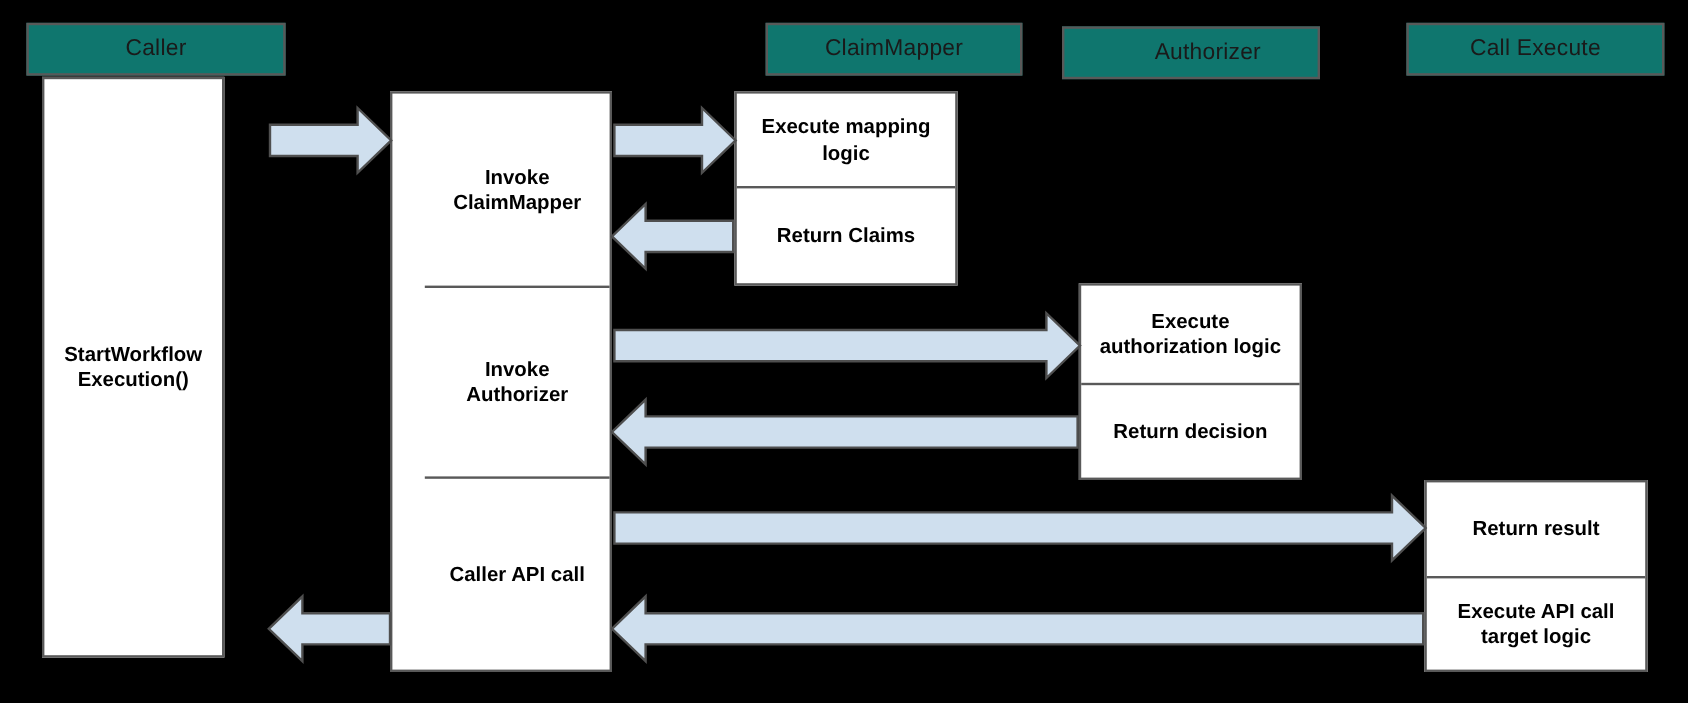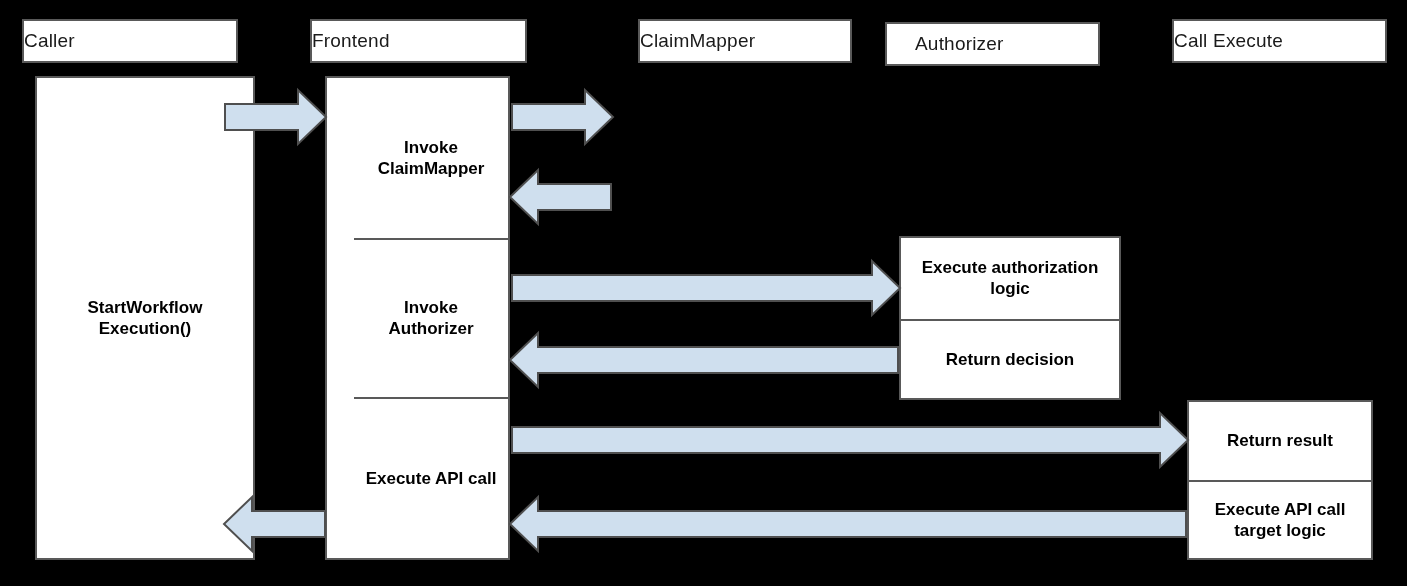--- a/index.html
+++ b/index.html
@@ -11,26 +11,26 @@
   #canvas {
     position: relative;
     width: 1407px;
     height: 586px;
     background: #000000;
     font-family: "Liberation Sans", sans-serif;
     overflow: hidden;
   }
   .lane-header {
     position: absolute;
-    background: #ffffff;
+    background: #0f766e;
     border: 2px solid #595959;
     box-sizing: border-box;
     display: flex;
     align-items: center;
-    justify-content: flex-start;
+    justify-content: center;
     color: #1a1a1a;
     font-size: 19px;
     font-weight: 400;
     letter-spacing: 0.2px;
   }
   .activation {
     position: absolute;
     background: #ffffff;
     border: 2px solid #595959;
     box-sizing: border-box;
@@ -70,48 +70,49 @@
 </style>
 </head>
 <body>
 
 <div id="canvas">
 
   <div class="lane-header" style="left:22px; top:19px; width:216px; height:44px;">
     <span>Caller</span>
   </div>
 
-  <div class="lane-header" style="left:310px; top:19px; width:217px; height:44px;">
-    <span>Frontend</span>
-  </div>
 
   <div class="lane-header" style="left:598px; top:19px; width:214px; height:44px;margin-left:40px;">
     <span>ClaimMapper</span>
   </div>
 
   <div class="lane-header" style="left:885px; top:22px; width:215px; height:44px;padding-left:28px;">
     <span>Authorizer</span>
   </div>
 
   <div class="lane-header" style="left:1172px; top:19px; width:215px; height:44px;">
     <span>Call Execute</span>
   </div>
 
-  <div class="activation" style="left:35px; top:76px; width:220px; height:484px;">
+  <div class="activation" style="left:35px; top:64px; width:152px; height:484px;">
     <div class="act-cell">StartWorkflow Execution()</div>
   </div>
 
   <div class="activation" style="left:325px; top:76px; width:185px; height:484px;padding-left:27px;">
     <div class="act-cell" style="height:161px;">Invoke ClaimMapper</div>
     <div class="act-cell" style="height:161px;">Invoke Authorizer</div>
-    <div class="act-cell" style="height:162px;">Execute API call</div>
+    <div class="act-cell" style="height:162px;">Caller API call</div>
   </div>
 
+  <div class="activation" style="left:612px; top:76px; width:186px; height:162px;">
+    <div class="act-cell" style="height:79px;">Execute mapping logic</div>
+    <div class="act-cell" style="height:83px;">Return Claims</div>
+  </div>
 
-  <div class="activation" style="left:899px; top:236px; width:222px; height:164px;">
+  <div class="activation" style="left:899px; top:236px; width:186px; height:164px;">
     <div class="act-cell" style="height:83px;">Execute authorization logic</div>
     <div class="act-cell" style="height:81px;">Return decision</div>
   </div>
 
   <div class="activation" style="left:1187px; top:400px; width:186px; height:160px;">
     <div class="act-cell" style="height:80px;">Return result</div>
     <div class="act-cell" style="height:80px;">Execute API call target logic</div>
   </div>
 
   <svg class="arrows" viewBox="0 0 1407 586">

